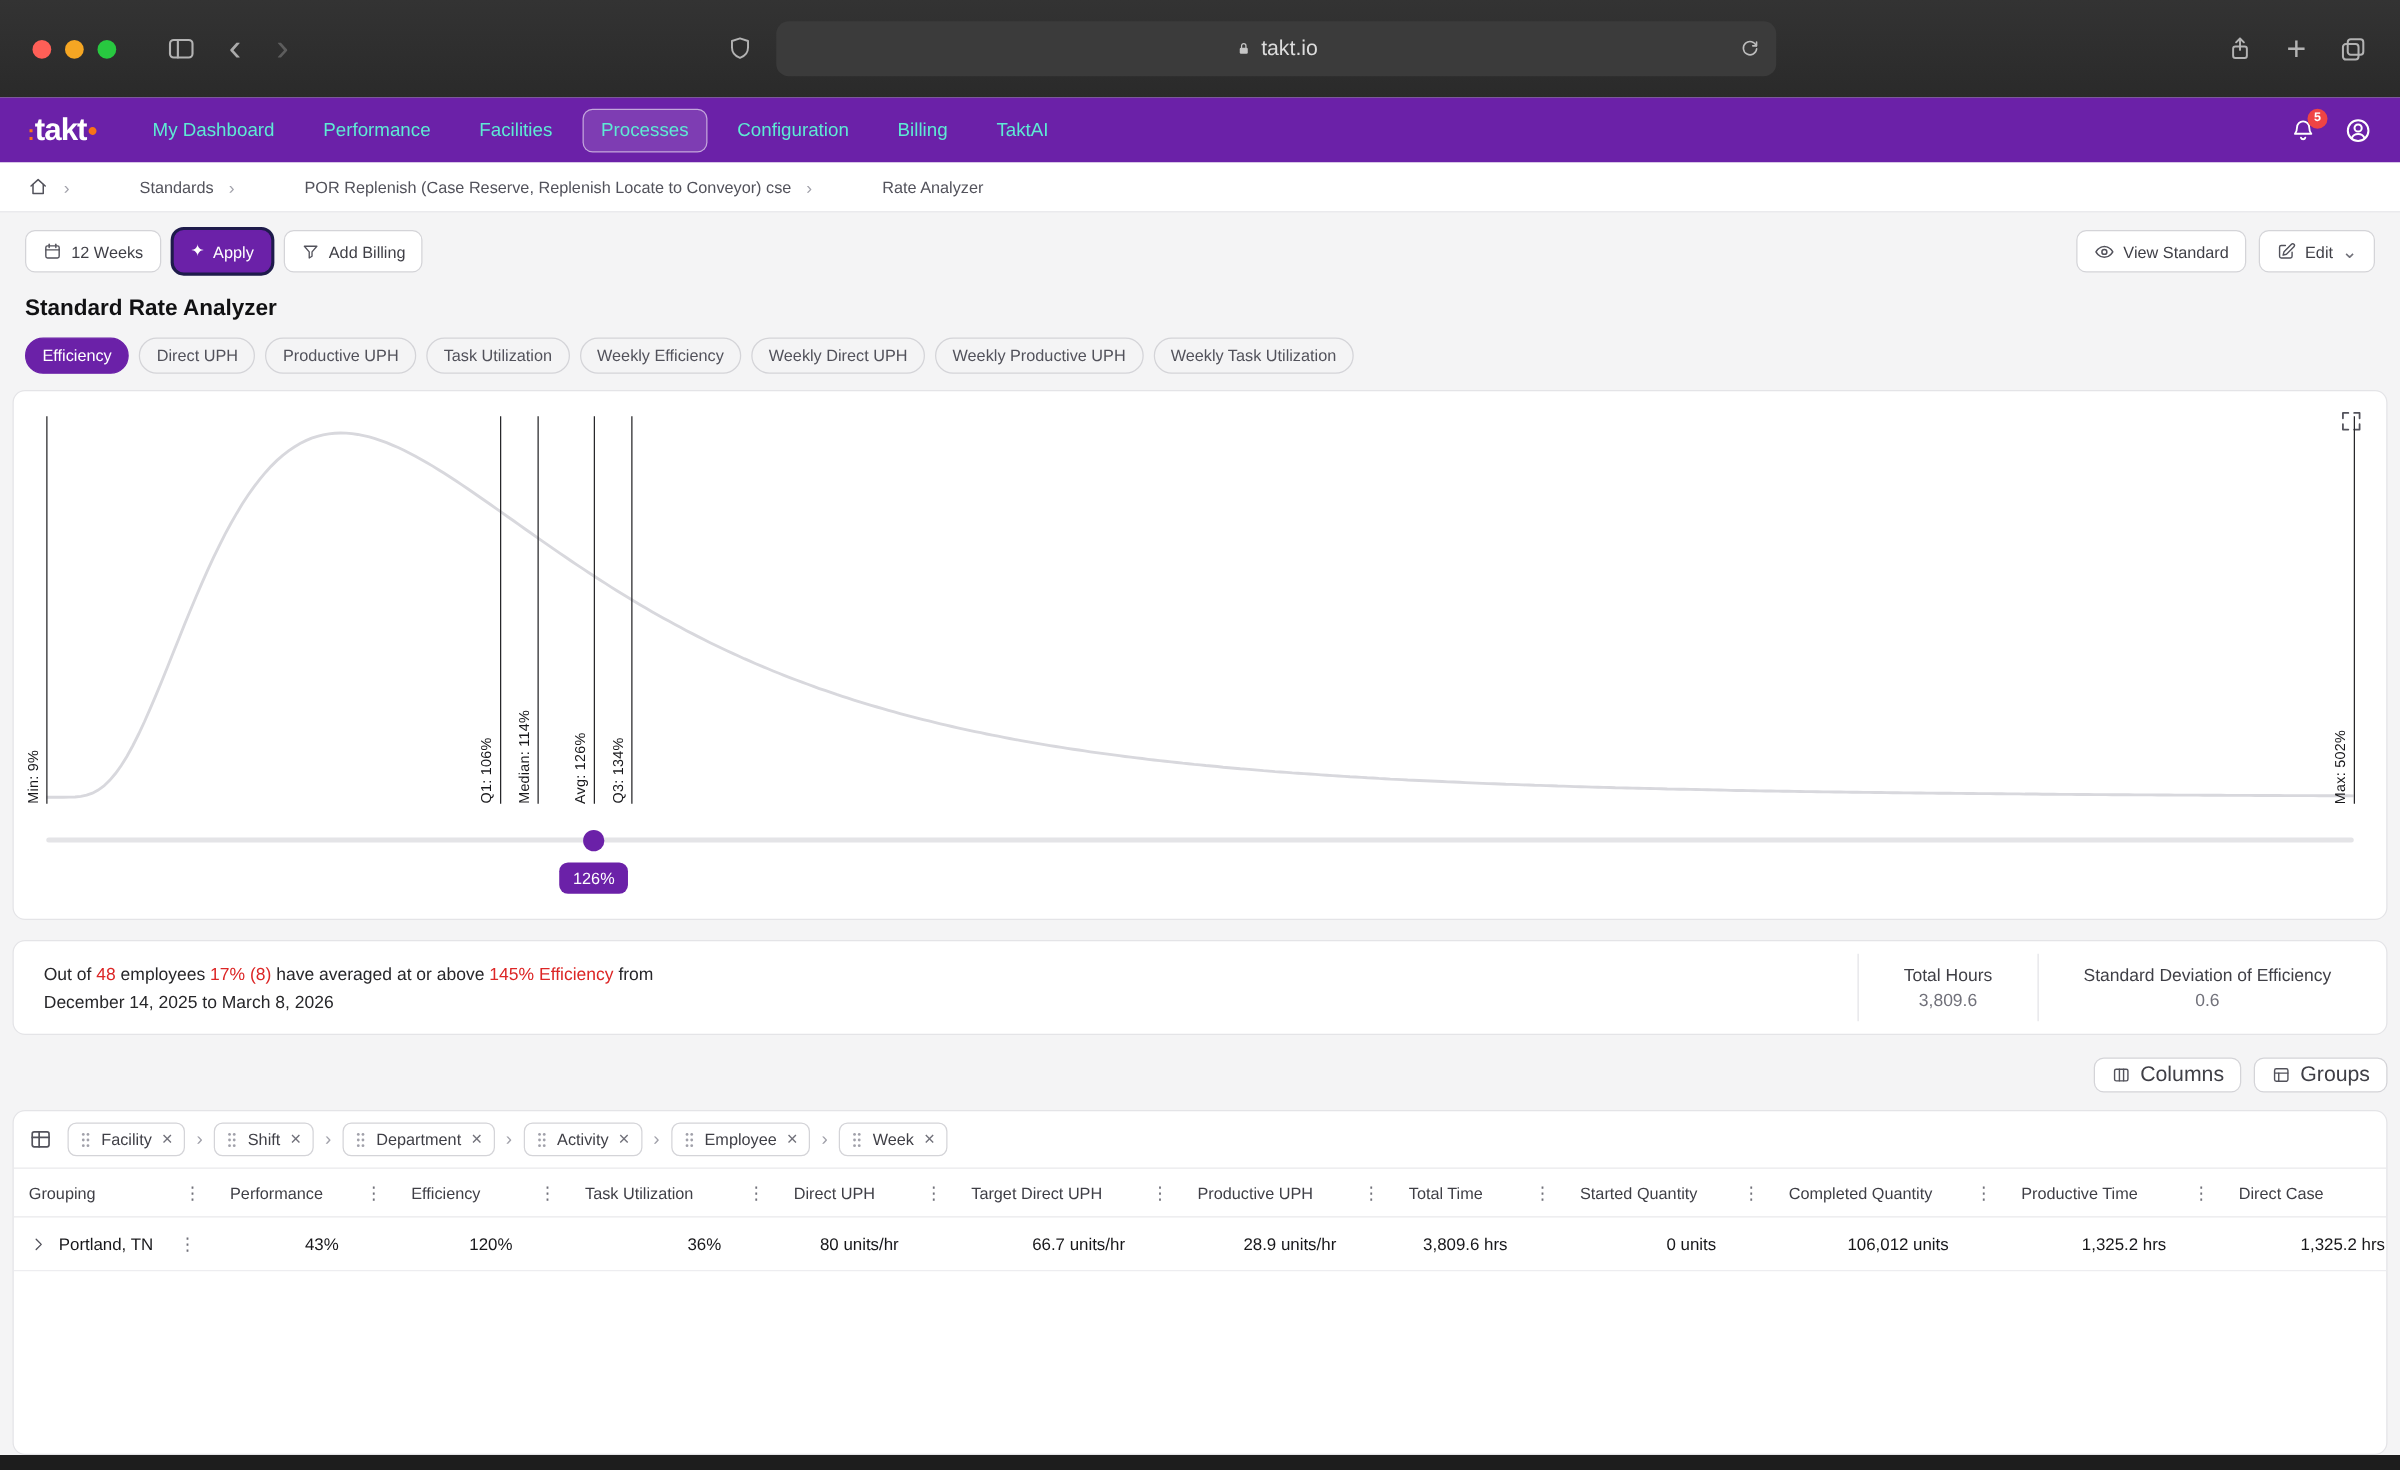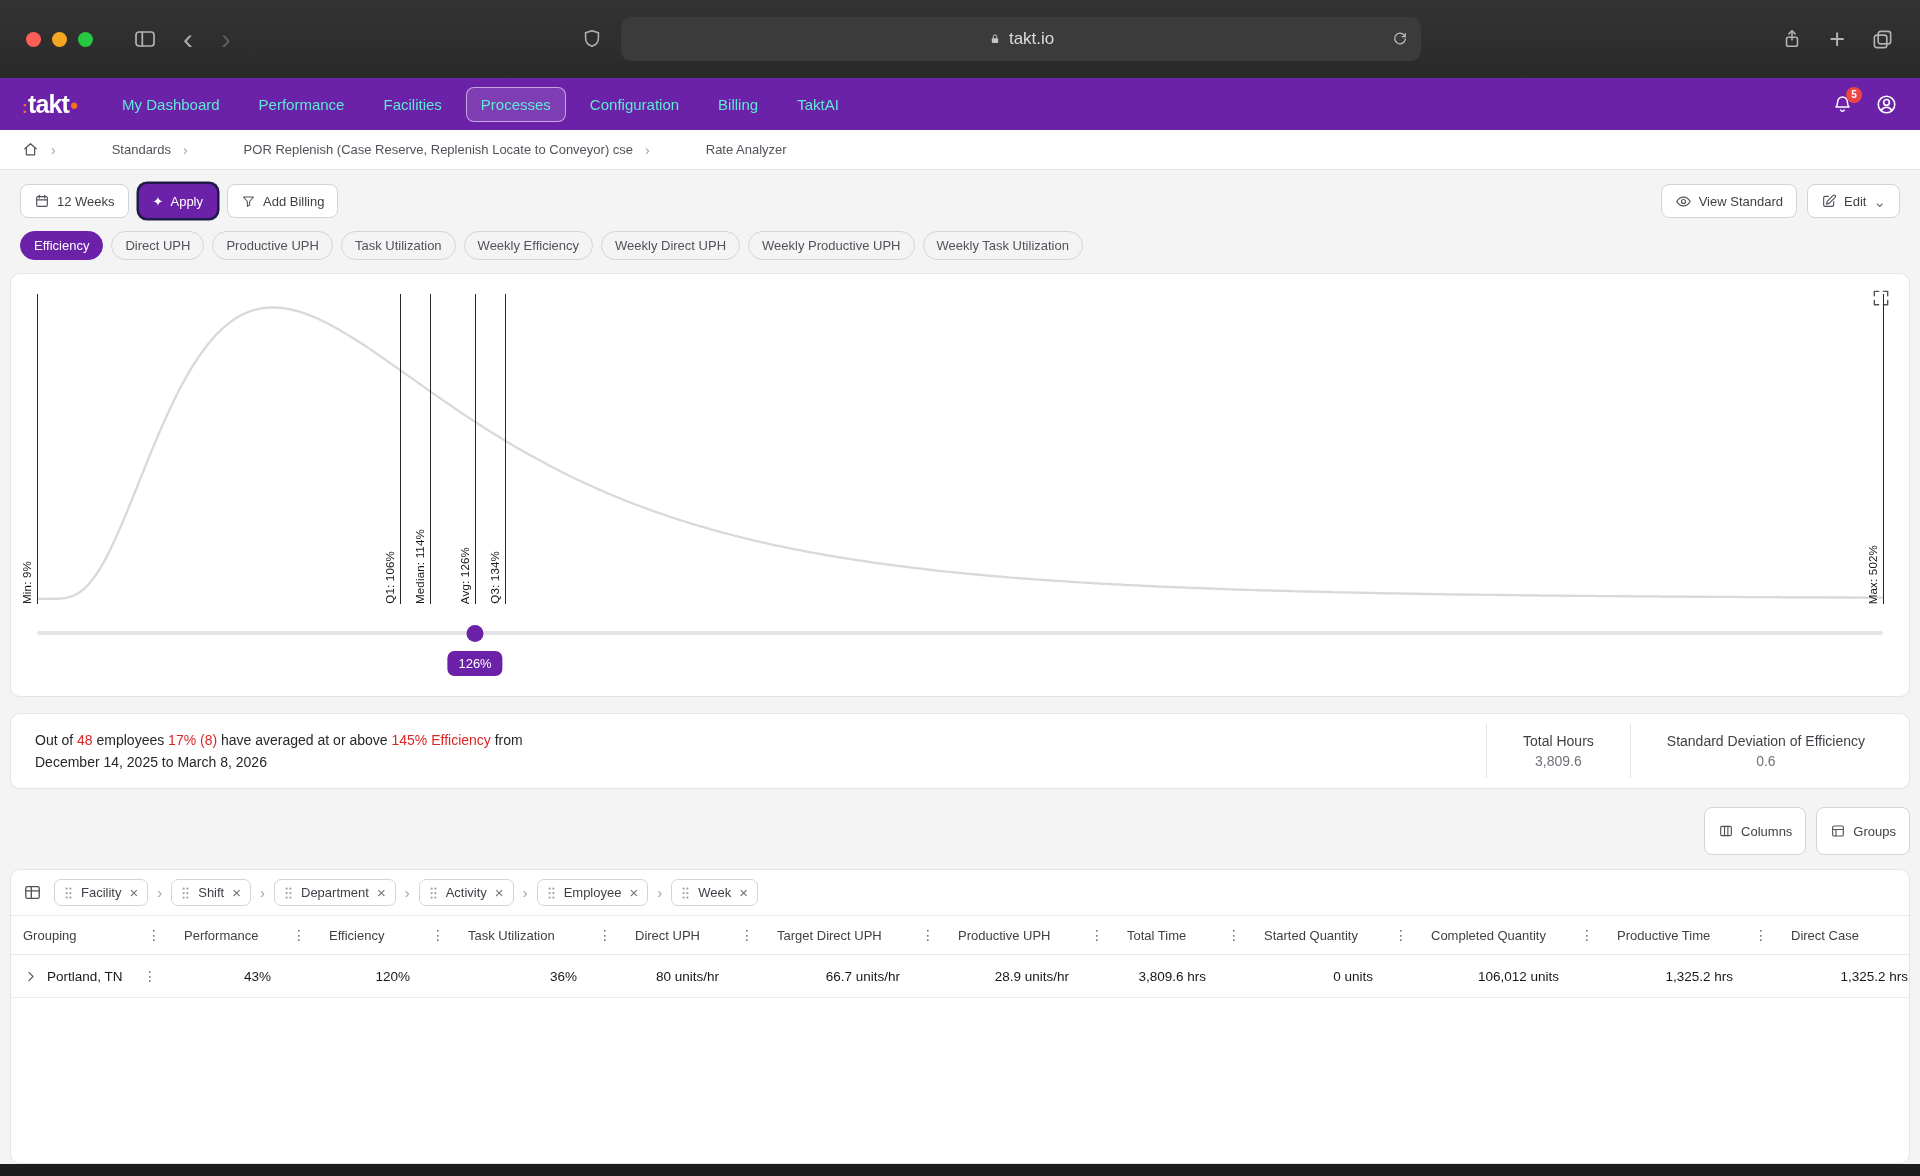--- a/index.html
+++ b/index.html
@@ -93,21 +93,21 @@
   .summary-text{width:600px;max-width:600px;padding:0 24px;font-size:14px;color:#27272a;line-height:1.6;}
   .summary-text .hl{color:var(--red);}
   .summary-spacer{flex:1;}
   .stat{border-left:1px solid var(--border);align-self:stretch;display:flex;flex-direction:column;justify-content:center;align-items:center;gap:4px;padding:0 36px;text-align:center;}
   .stat:last-child{padding-right:44px;}
   .stat-label{font-size:14px;font-weight:500;color:var(--txt2);}
   .stat-value{font-size:14px;color:var(--muted);}
 
   
   .controls-row{display:flex;justify-content:flex-end;gap:10px;margin:18px 10px 0;}
-  .btn.sm{height:48px;font-size:13px;text-align:right;}
+  .btn.sm{height:28px;font-size:17px;text-align:right;}
 
   
   .table-card{margin-top:14px;margin-bottom:0;flex:1;overflow:hidden;display:flex;flex-direction:column;border-bottom-left-radius:10px;border-bottom-right-radius:10px;}
   .chips-row{display:flex;align-items:center;gap:9px;padding:9px 12px;}
   .grid-icon-btn{background:none;border:none;color:#52525b;display:flex;margin-right:3px;}
   .chip{display:inline-flex;align-items:center;gap:8px;border:1px solid var(--btn-border);border-radius:7px;padding:5px 9px;font-size:13px;color:var(--txt2);background:#fff;font-family:inherit;cursor:default;}
   .chip .dots{color:#a1a1aa;display:flex;}
   .chip-x{background:none;border:none;color:var(--muted);font-size:15px;line-height:1;padding:0;font-family:inherit;}
   .chip-sep{color:#a1a1aa;font-size:15px;}
   .tgrid{display:grid;grid-template-columns:161px 145px 139px 167px 142px 181px 169px 137px 167px 186px 174px 175px;min-width:1943px;}
@@ -279,20 +279,21 @@
                 <path d="M11 5H6a2 2 0 00-2 2v11a2 2 0 002 2h11a2 2 0 002-2v-5"></path>
                 <path d="M18.3 3.7a2 2 0 012.9 2.9L12.2 15.6l-4 1.1 1.1-4z"></path>
               </svg>
             </span>
           <span>Edit</span>
           <span class="chev-glyph">⌄</span>
         </button>
       </div>
     </div>
 
+    <h1 class="page-title">Standard Rate Analyzer</h1>
 
     <div class="pills">
       <button class="pill active">Efficiency</button>
       <button class="pill">Direct UPH</button>
       <button class="pill">Productive UPH</button>
       <button class="pill">Task Utilization</button>
       <button class="pill">Weekly Efficiency</button>
       <button class="pill">Weekly Direct UPH</button>
       <button class="pill">Weekly Productive UPH</button>
       <button class="pill">Weekly Task Utilization</button>

